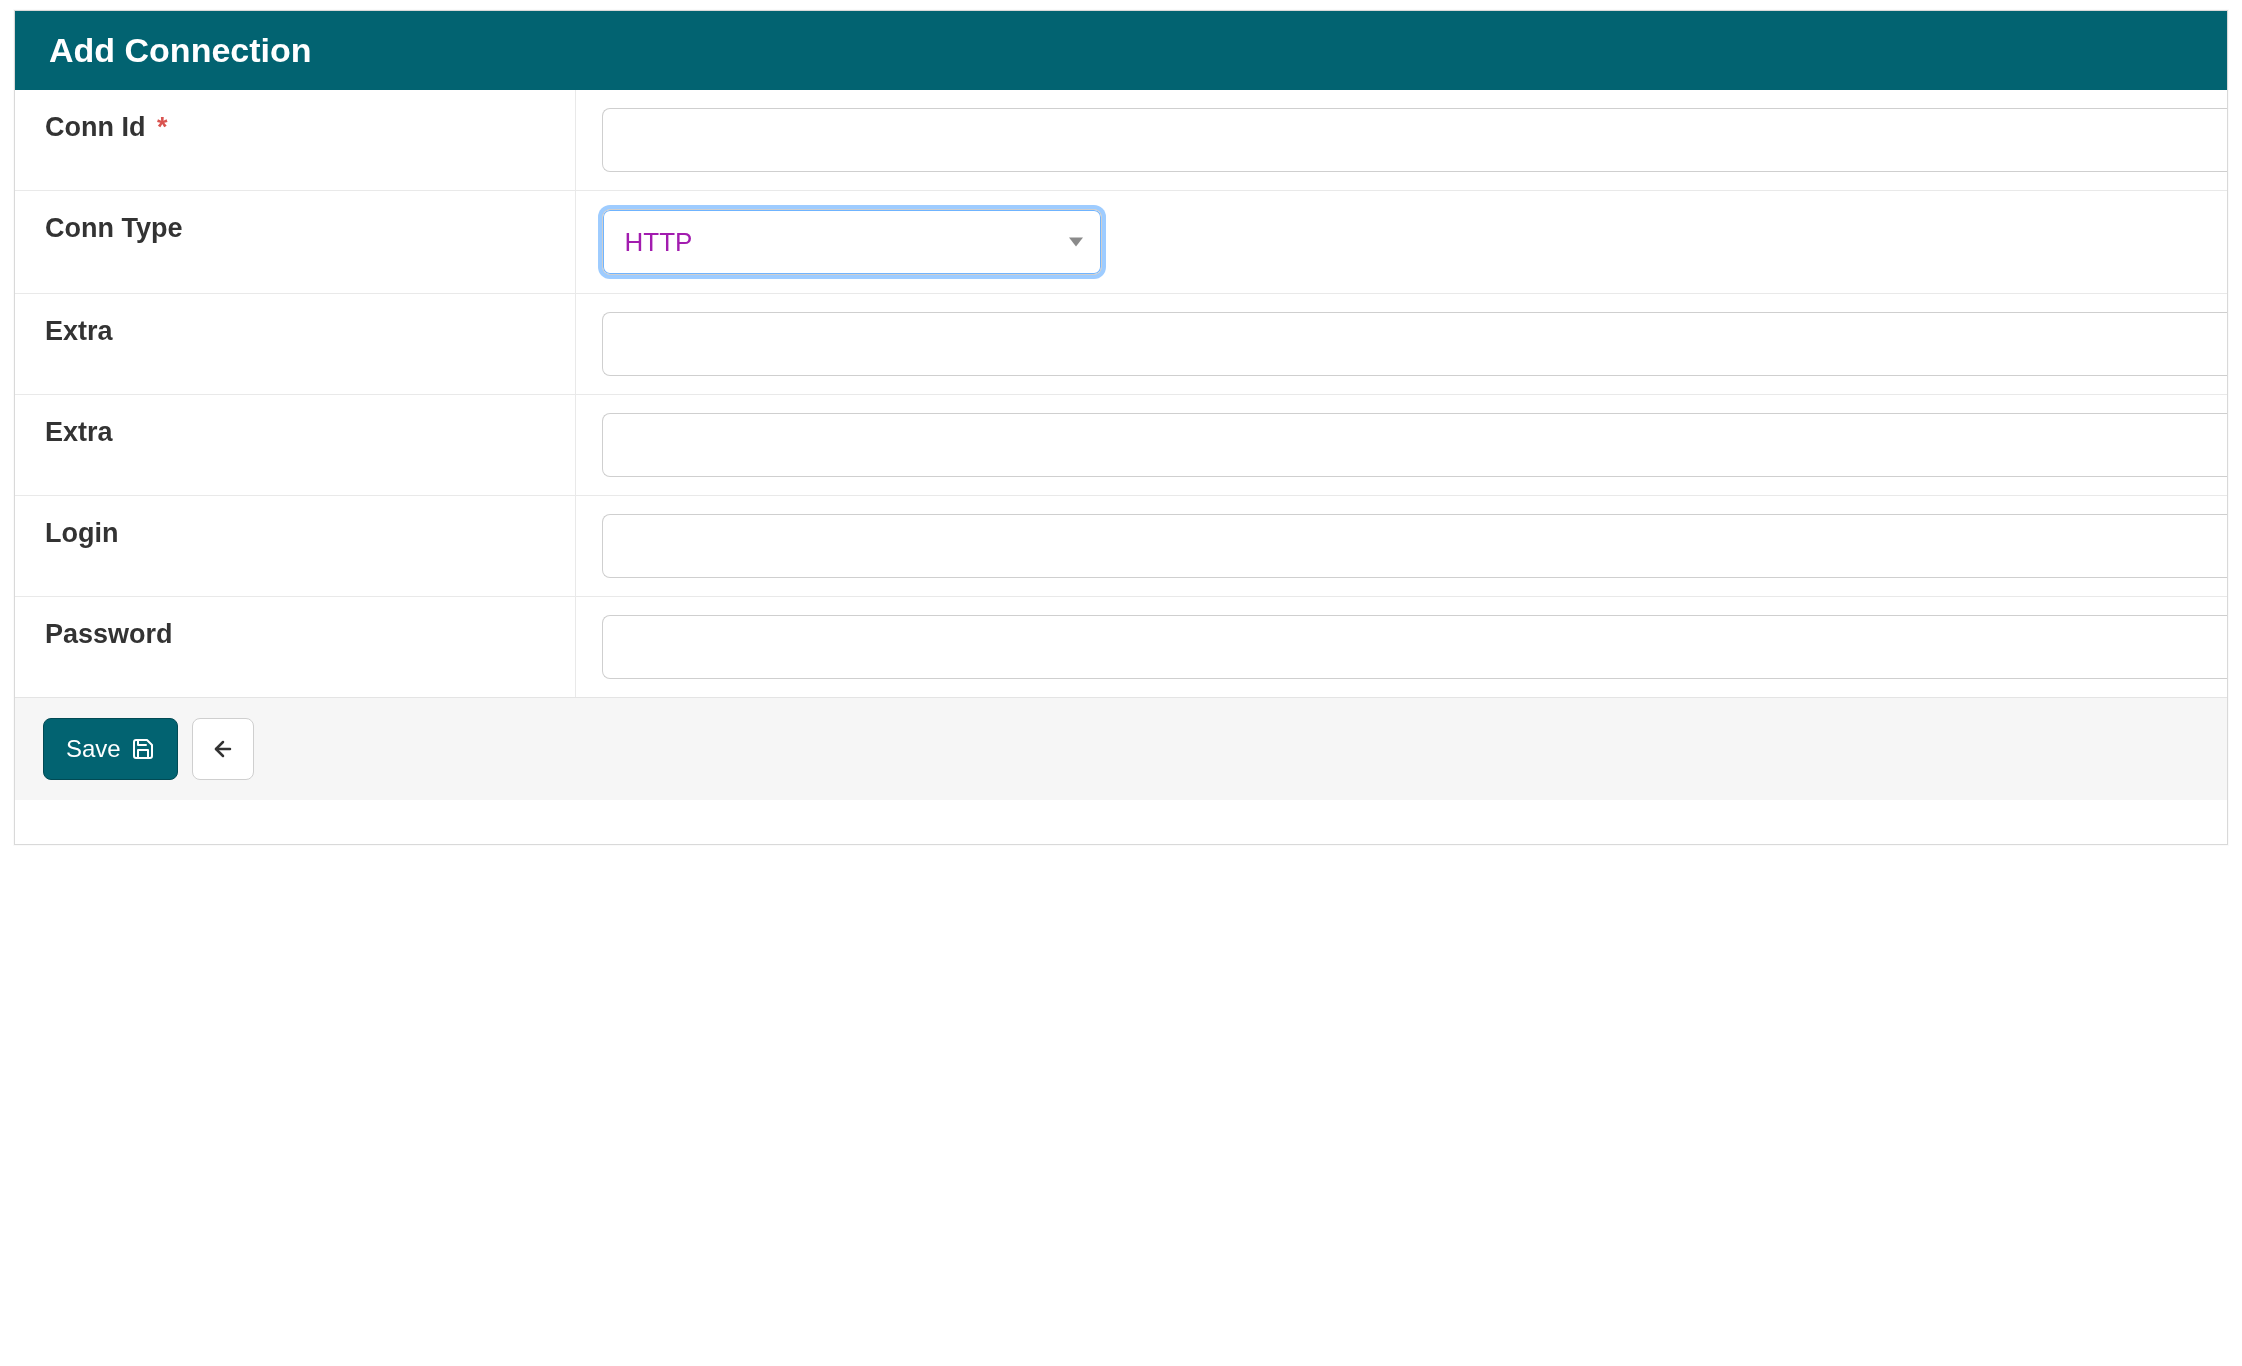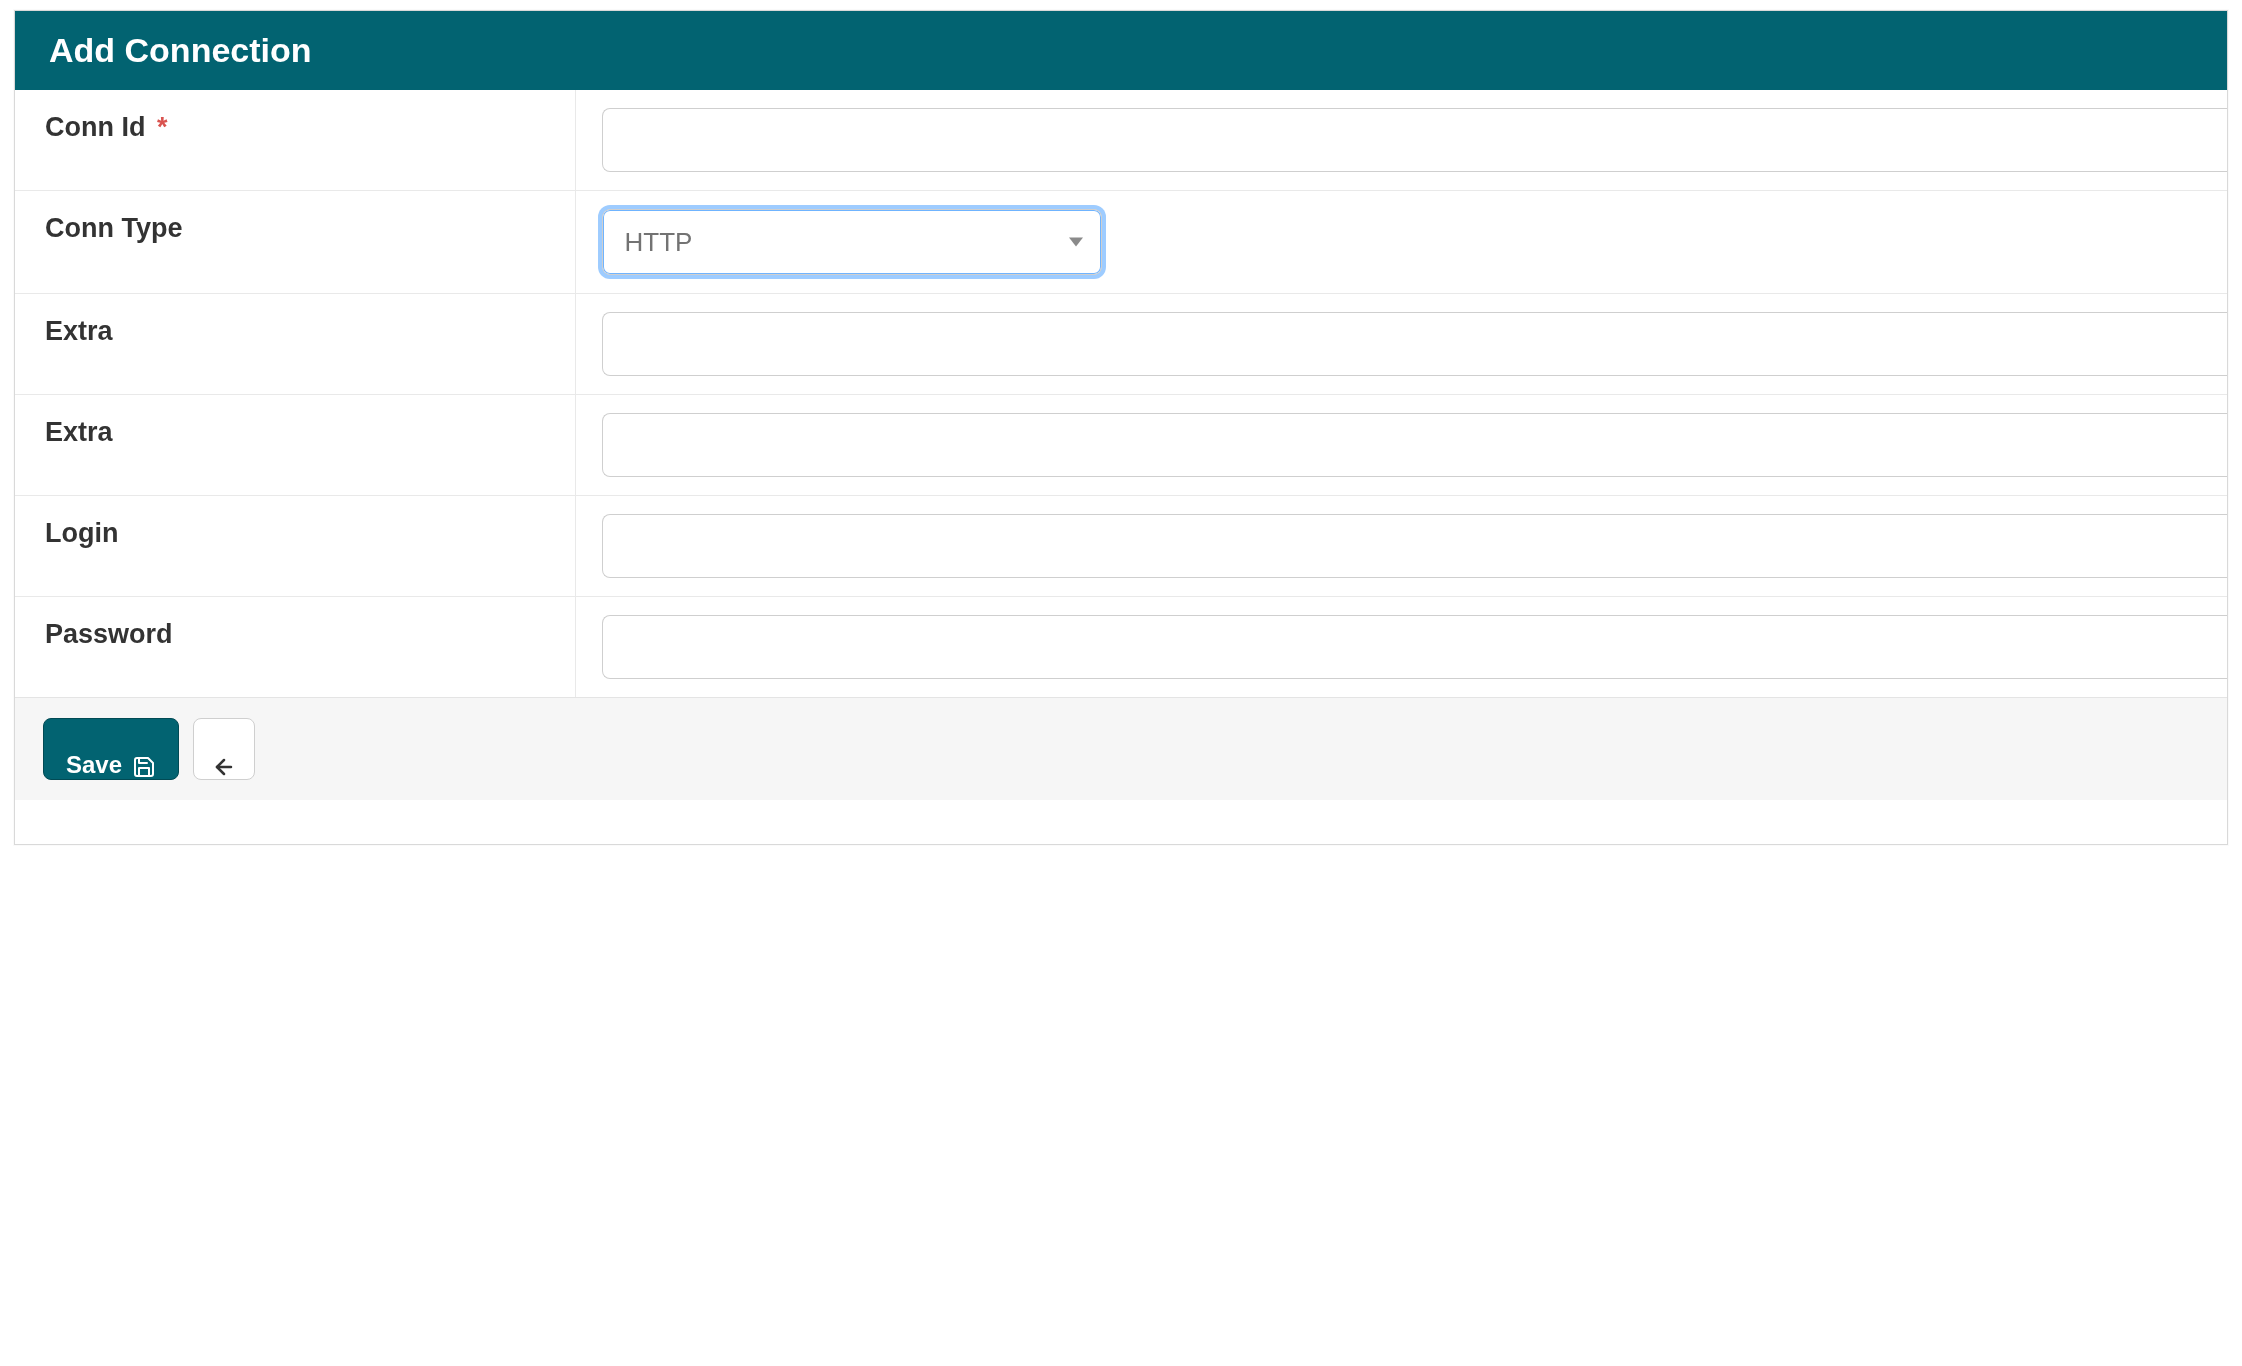--- a/index.html
+++ b/index.html
@@ -95,21 +95,21 @@
     border: 1px solid #cfcfcf;
     border-radius: 8px;
     background: #ffffff;
     display: flex;
     align-items: center;
     padding: 0 50px 0 22px;
     box-shadow: 0 0 0 4px rgba(78,162,255,0.55), 0 0 0 1px #6fb4ff inset;
   }
   .select-wrap .select-text {
     font-size: 26px;
-    color: #737373;
+    color: #a21caf;
   }
   .select-caret {
     position: absolute;
     right: 18px;
     top: 50%;
     transform: translateY(-50%);
     width: 0; height: 0;
     border-left: 7px solid transparent;
     border-right: 7px solid transparent;
     border-top: 9px solid #8a8a8a;
@@ -121,26 +121,26 @@
     background: #f6f6f6;
     border-top: 1px solid #e4e4e4;
     padding: 20px 28px;
     display: flex;
     gap: 14px;
     align-items: center;
   }
 
   .btn {
     display: inline-flex;
-    align-items: flex-end;
+    align-items: center;
     gap: 10px;
     height: 62px;
     border-radius: 8px;
     font-size: 24px;
-    font-weight: 700;
+    font-weight: 400;
     cursor: pointer;
     padding: 0 22px;
     border: 1px solid transparent;
   }
 
   .btn-save {
     background: #026371;
     color: #ffffff;
     border-color: #014a54;
   }

